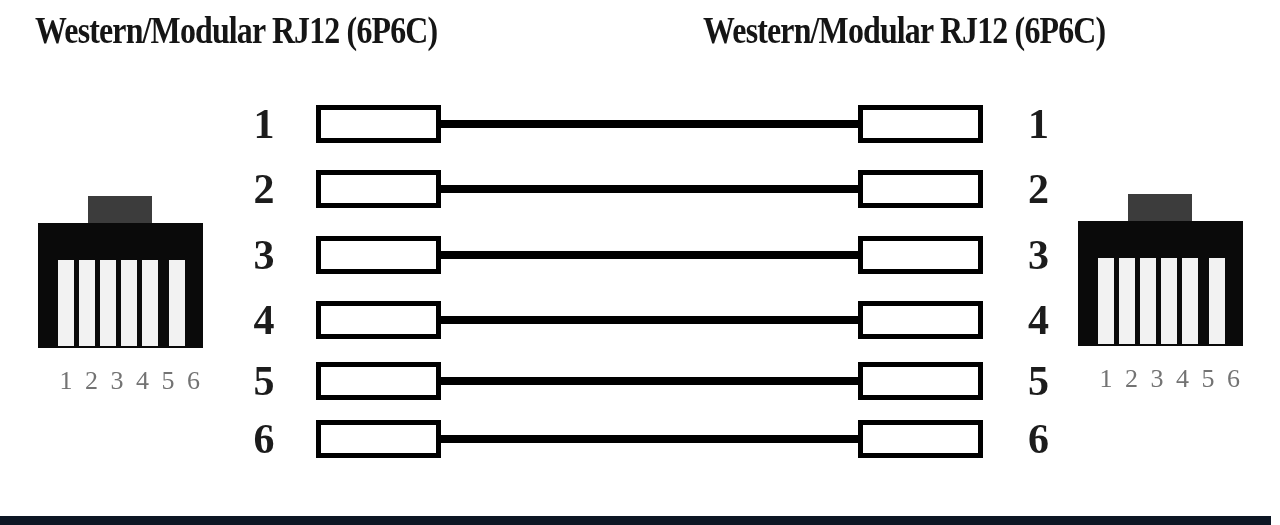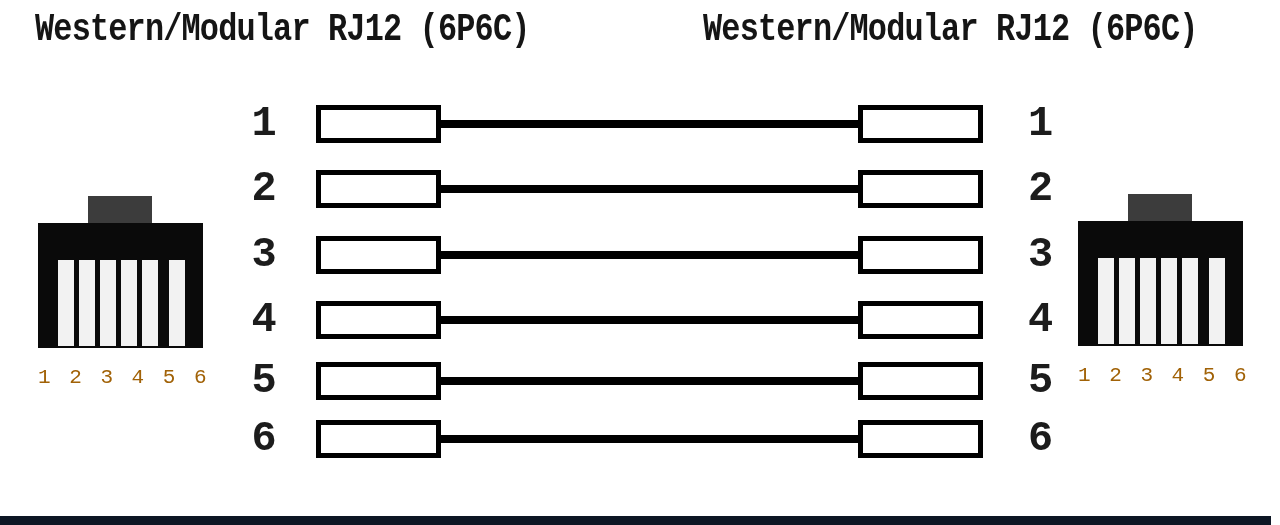--- a/index.html
+++ b/index.html
@@ -1,37 +1,37 @@
 <!DOCTYPE html>
 <html><head>
 <meta charset="utf-8">
 <style>
   html,body{margin:0;padding:0;background:#fff;}
   .stage{
     position:relative;width:1280px;height:525px;background:#ffffff;
-    font-family:Liberation Mono, monospace;color:#111;overflow:hidden;
+    font-family:Liberation Serif, serif;color:#111;overflow:hidden;
   }
   .title{
     position:absolute;top:8px;font-size:38px;font-weight:bold;letter-spacing:-1px;
     white-space:nowrap;transform:scaleX(.84);transform-origin:left top;color:#151515;
   }
   .title-left{left:35px;}
   .title-right{left:703px;}
 
   
   .connector{position:absolute;width:165px;}
   .connector-left{left:38px;top:196px;}
   .connector-right{left:1078px;top:194px;}
   .tab{width:64px;height:27px;background:#3c3c3c;margin-left:50px;}
   .cbody{position:relative;width:165px;height:125px;background:#0a0a0a;}
   .slot{position:absolute;top:37px;width:16px;height:86px;background:#f2f2f2;}
   .s1{left:20px}.s2{left:41px}.s3{left:62px}.s4{left:83px}.s5{left:104px}.s6{left:131px}
   .pin-labels{
-    margin-top:18px;width:165px;text-align:left;font-size:21px;
-    letter-spacing:3px;color:#a16207;white-space:nowrap;
+    margin-top:18px;width:165px;text-align:right;font-size:26px;
+    letter-spacing:3px;color:#737373;white-space:nowrap;
   }
 
   
   .rows{position:absolute;left:240px;top:0;width:840px;height:525px;}
   .row{position:absolute;left:0;width:840px;height:38px;}
   .row:nth-child(1){top:105px}
   .row:nth-child(2){top:170px}
   .row:nth-child(3){top:236px}
   .row:nth-child(4){top:301px}
   .row:nth-child(5){top:362px}

